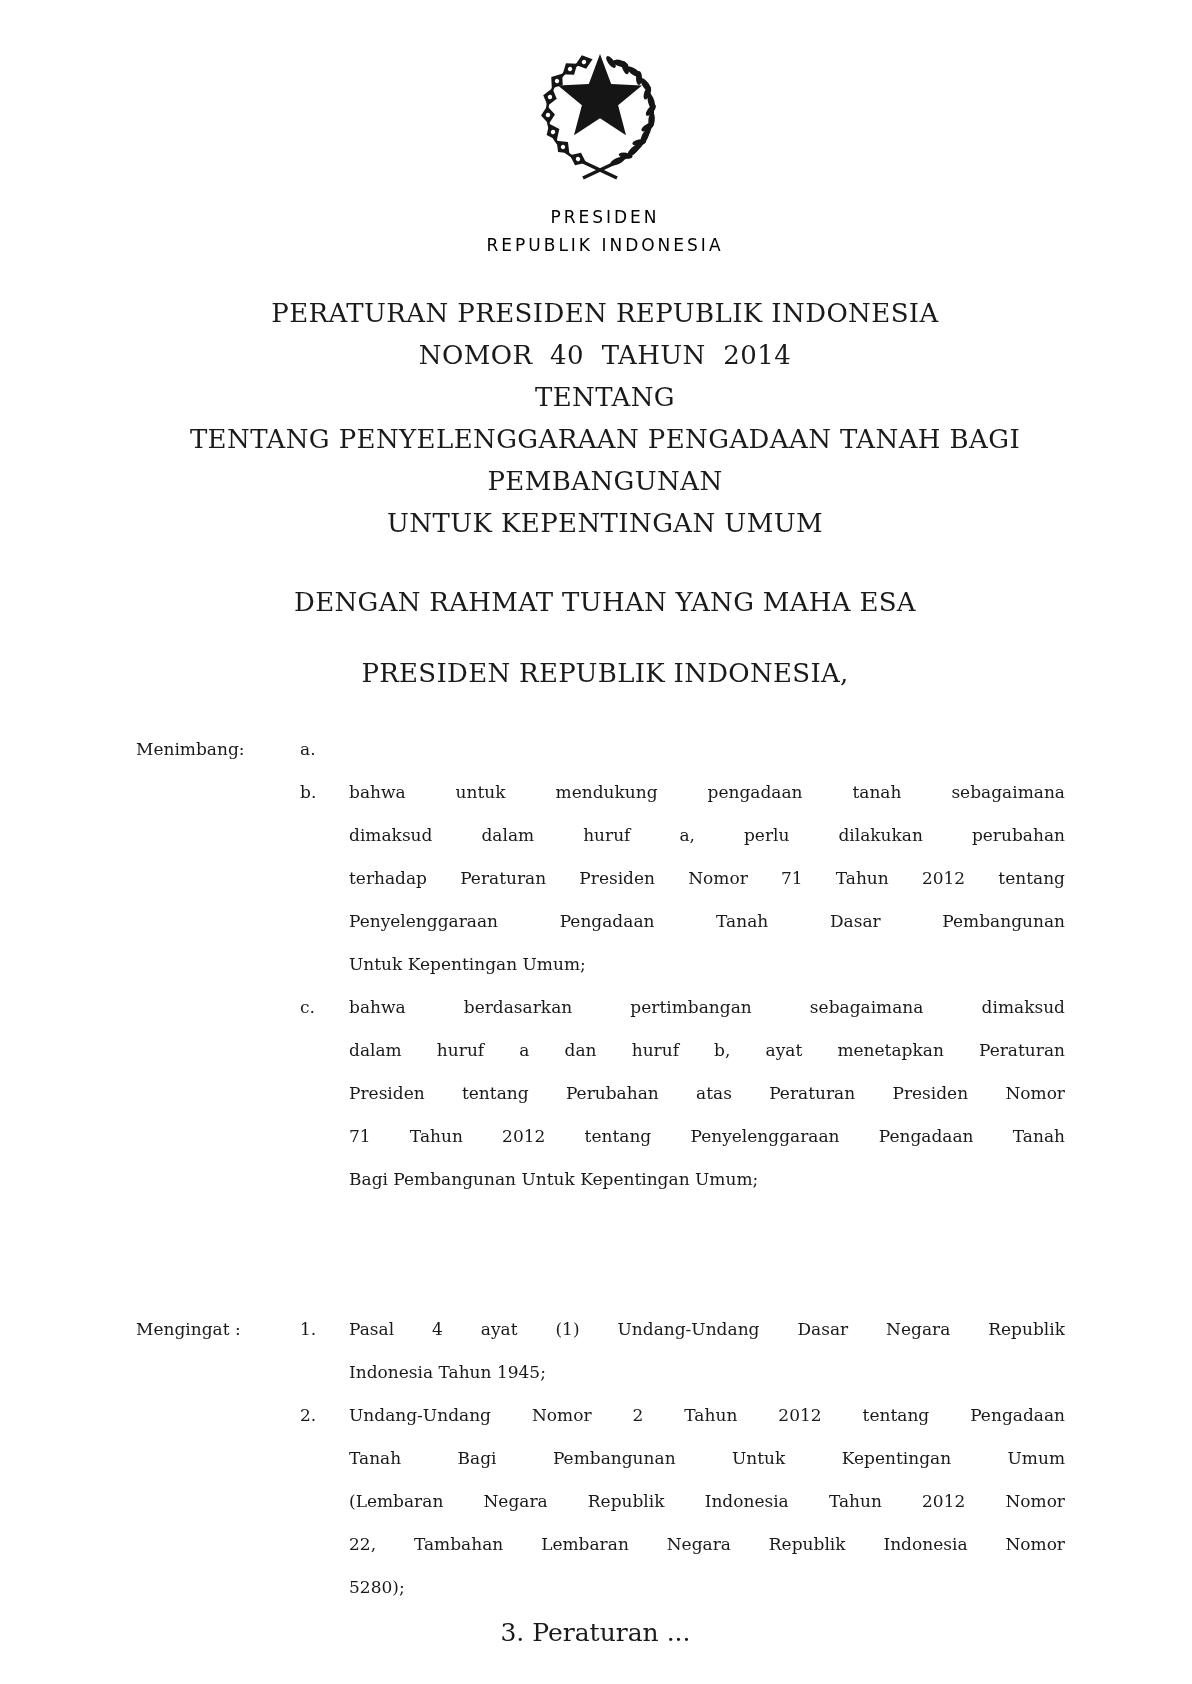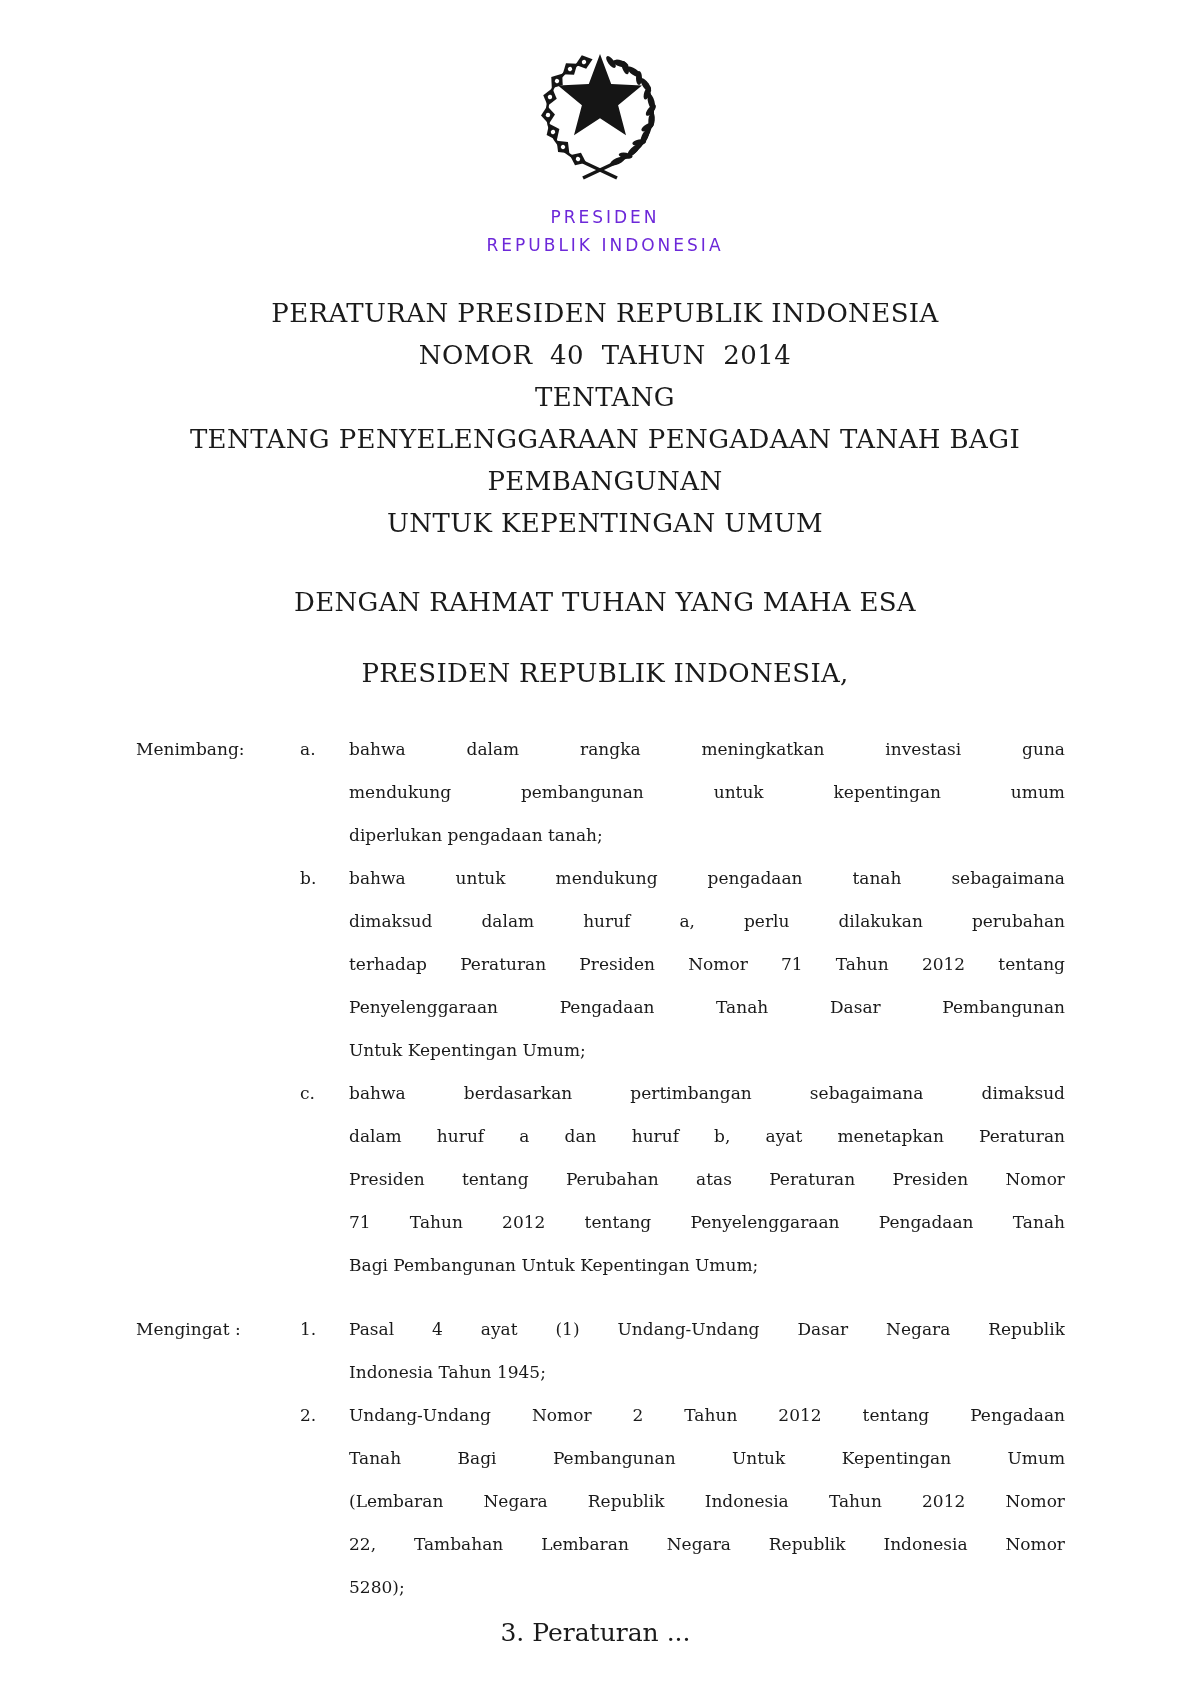--- a/index.html
+++ b/index.html
@@ -18,21 +18,21 @@
     text-align:center;
   }
   .emblem-wrap{
     position:absolute;left:525px;top:26px;width:150px;height:162px;
   }
   .letterhead{
     position:absolute;left:135px;top:203px;width:940px;
     text-align:center;
     font-family:"DejaVu Sans", sans-serif;
     font-size:17px;line-height:28px;letter-spacing:3px;
-    color:#6d28d9;
+    color:#000000;
   }
   .doc-title{ top:292px; font-size:26px; line-height:42px; letter-spacing:0.4px; }
   .doc-title .nomor{ word-spacing:9px; }
   .invocation{ top:581px; font-size:26px; line-height:42px; letter-spacing:0.3px; }
   .issuer{ top:652px; font-size:26px; line-height:42px; letter-spacing:0.3px; }
 
   
   .section{ position:absolute; left:136px; width:929px; font-size:17px; }
   .menimbang{ top:728px; }
   .mengingat{ top:1308px; }
@@ -156,25 +156,20 @@
   </div>
 
   <div class="center-col issuer">PRESIDEN REPUBLIK INDONESIA,</div>
 
   <div class="center-col invocation">DENGAN RAHMAT TUHAN YANG MAHA ESA</div>
 
   <div class="section menimbang">
     <div class="row">
       <div class="col-label">Menimbang:</div>
       <div class="col-marker">a.</div>
-      <div class="col-text">
-          <div class="jline">bahwa dalam rangka meningkatkan investasi guna</div>
-          <div class="jline">mendukung pembangunan untuk kepentingan umum</div>
-          <div class="jline jlast">diperlukan pengadaan tanah;</div>
-        </div>
     </div>
     <div class="row">
       <div class="col-label"></div>
       <div class="col-marker">b.</div>
       <div class="col-text">
           <div class="jline">bahwa untuk mendukung pengadaan tanah sebagaimana</div>
           <div class="jline">dimaksud dalam huruf a, perlu dilakukan perubahan</div>
           <div class="jline">terhadap Peraturan Presiden Nomor 71 Tahun 2012 tentang</div>
           <div class="jline">Penyelenggaraan Pengadaan Tanah Dasar Pembangunan</div>
           <div class="jline jlast">Untuk Kepentingan Umum;</div>

